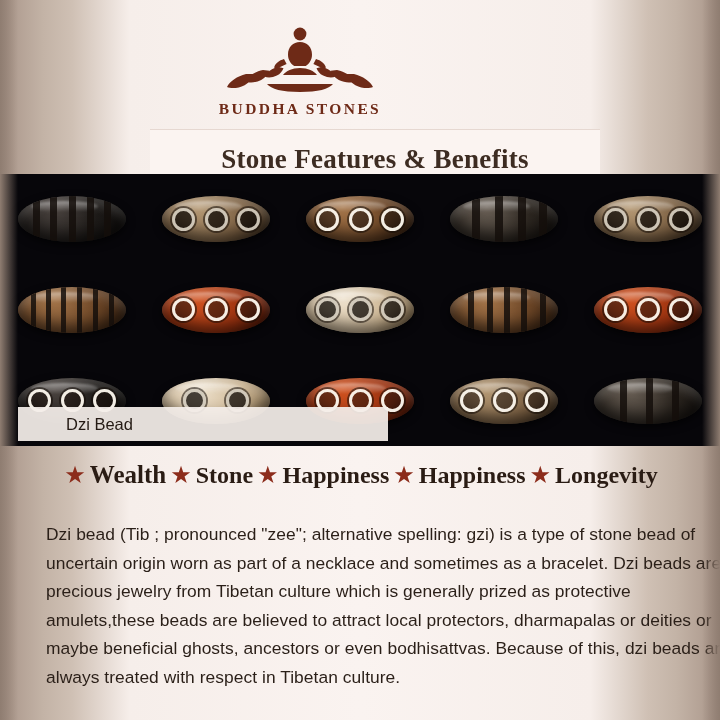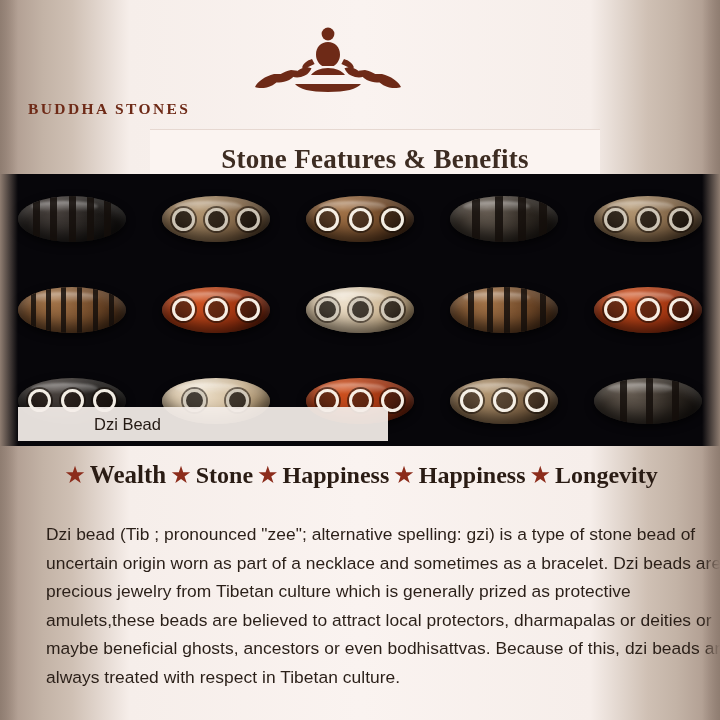--- a/index.html
+++ b/index.html
@@ -20,21 +20,21 @@
     background: linear-gradient(90deg,#a89488 0%, #c3b3a6 6%, #cfc0b4 10%, #f6eeea 18%, #faf3f0 50%, #f6eeea 82%, #cfc0b4 90%, #c3b3a6 94%, #a89488 100%);
     box-sizing: border-box;
   }
 
   
   .brand {
     position: absolute;
     top: 18px;
     left: 0;
     width: 600px;
-    padding-left: 28px;
+    text-align: center;
   }
   .logo {
     display: block;
     margin: 0 auto;
     width: 190px;
     height: 78px;
   }
   .brand-name {
     margin-top: 4px;
     font-size: 15.5px;
@@ -153,21 +153,20 @@
     background: rgba(244,238,234,.93);
     display: flex;
     align-items: center;
     padding-left: 48px;
     box-sizing: border-box;
   }
   .label-ribbon .label-text {
     font-size: 16.5px;
     color: #241a14;
     font-family: "Liberation Sans", sans-serif;
-    margin-left: 28px;
   }
 
   
   .benefits {
     position: absolute;
     top: 452px;
     left: 0;
     width: 720px;
     height: 46px;
     display: flex;

